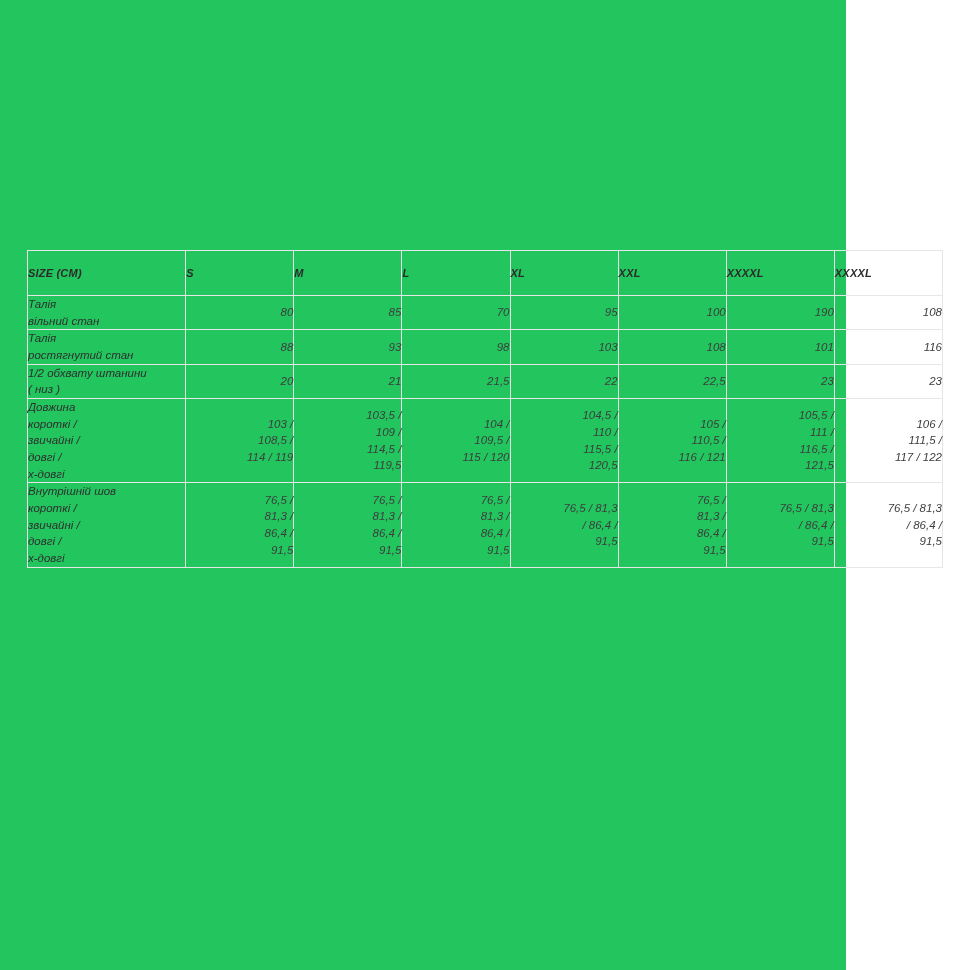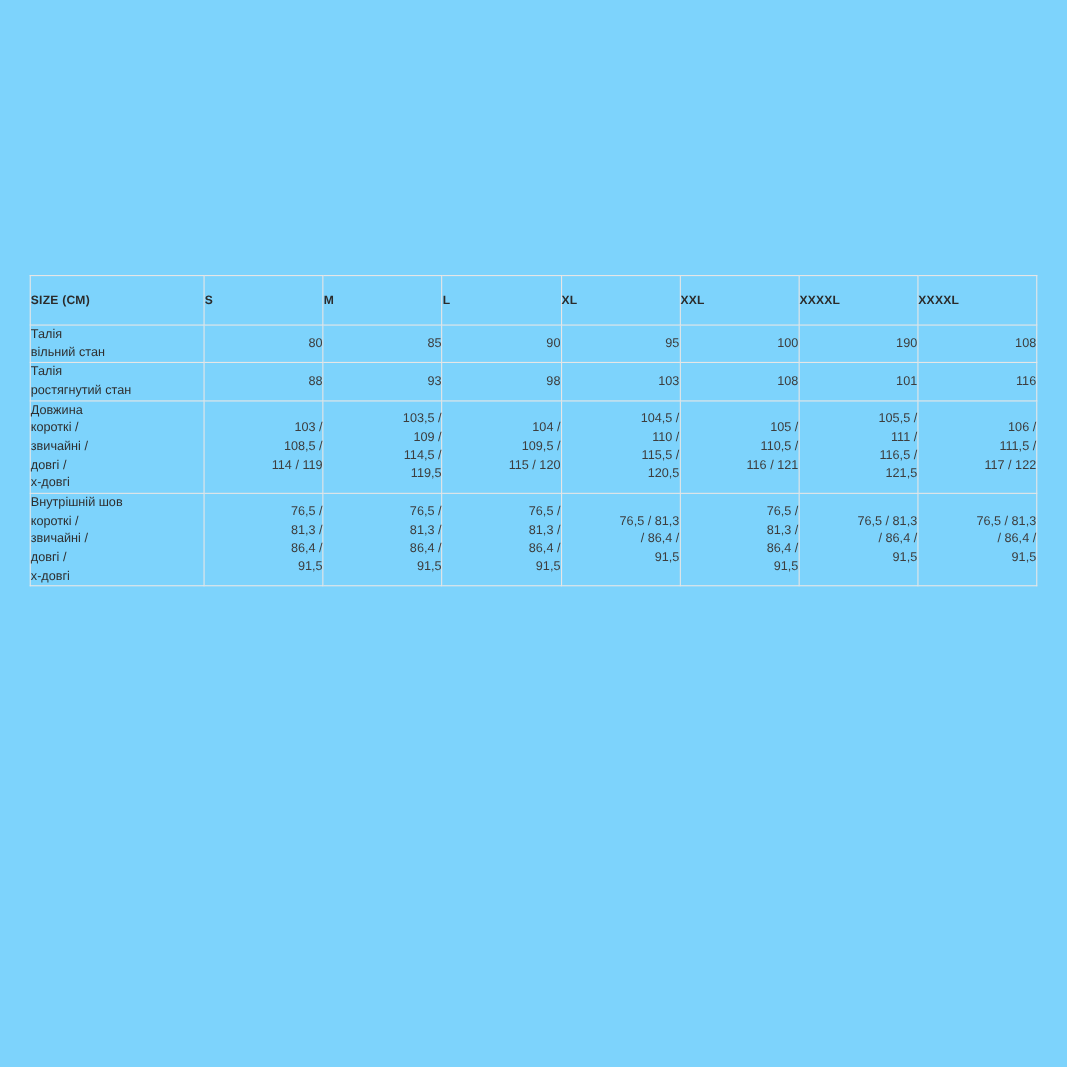--- a/index.html
+++ b/index.html
@@ -5,23 +5,24 @@
   html, body {
     margin: 0;
     padding: 0;
     background: #ffffff;
     width: 970px;
     height: 970px;
     font-family: "Liberation Sans", sans-serif;
   }
   .page {
     position: relative;
-    width: 970px;
+    width: 846px;
     height: 970px;
-    background: #7dd3fc;
+    background: #22c55e;
+    font-style: italic;
   }
   .table-wrap {
     position: absolute;
     left: 27px;
     top: 250px;
     width: 916px;
   }
   table.size-table {
     border-collapse: collapse;
     width: 100%;
@@ -101,40 +102,51 @@
           <th class="head-size">XXXXL</th>
         </tr>
       </thead>
       <tbody>
 
         <tr>
           <td class="row-label nowrapline">Талія
 вільний стан</td>
           <td class="val mid nowrapline">80</td>
           <td class="val mid nowrapline">85</td>
-          <td class="val mid nowrapline">90</td>
+          <td class="val mid nowrapline">70</td>
           <td class="val mid nowrapline">95</td>
           <td class="val mid nowrapline">100</td>
           <td class="val mid nowrapline">190</td>
           <td class="val mid nowrapline">108</td>
         </tr>
 
         <tr>
           <td class="row-label nowrapline">Талія
 ростягнутий стан</td>
           <td class="val mid nowrapline">88</td>
           <td class="val mid nowrapline">93</td>
           <td class="val mid nowrapline">98</td>
           <td class="val mid nowrapline">103</td>
           <td class="val mid nowrapline">108</td>
           <td class="val mid nowrapline">101</td>
           <td class="val mid nowrapline">116</td>
         </tr>
 
 
+        <tr>
+          <td class="row-label nowrapline">1/2 обхвату штанини
+( низ )</td>
+          <td class="val nowrapline">20</td>
+          <td class="val nowrapline">21</td>
+          <td class="val nowrapline">21,5</td>
+          <td class="val nowrapline">22</td>
+          <td class="val nowrapline">22,5</td>
+          <td class="val nowrapline">23</td>
+          <td class="val nowrapline">23</td>
+        </tr>
 
         <tr>
           <td class="row-label nowrapline">Довжина
 короткі /
 звичайні /
 довгі /
 х-довгі</td>
           <td class="val nowrapline">103 /
 108,5 /
 114 / 119</td>

